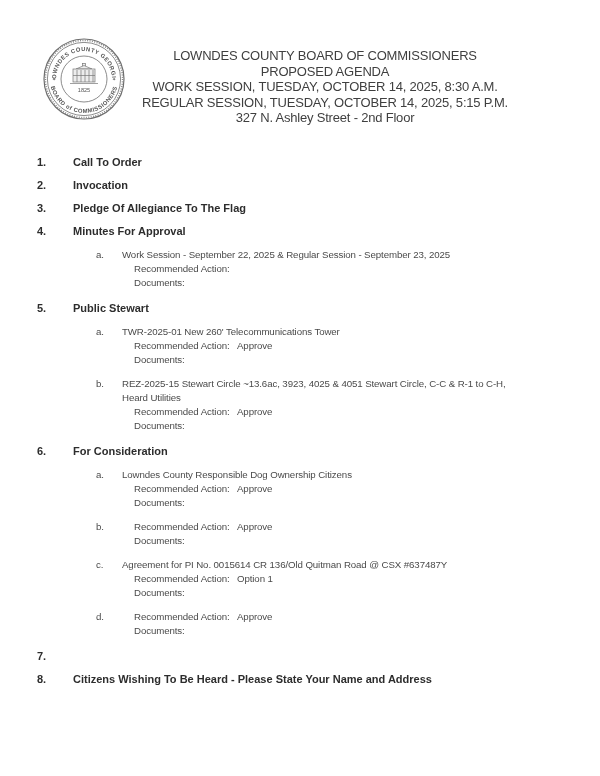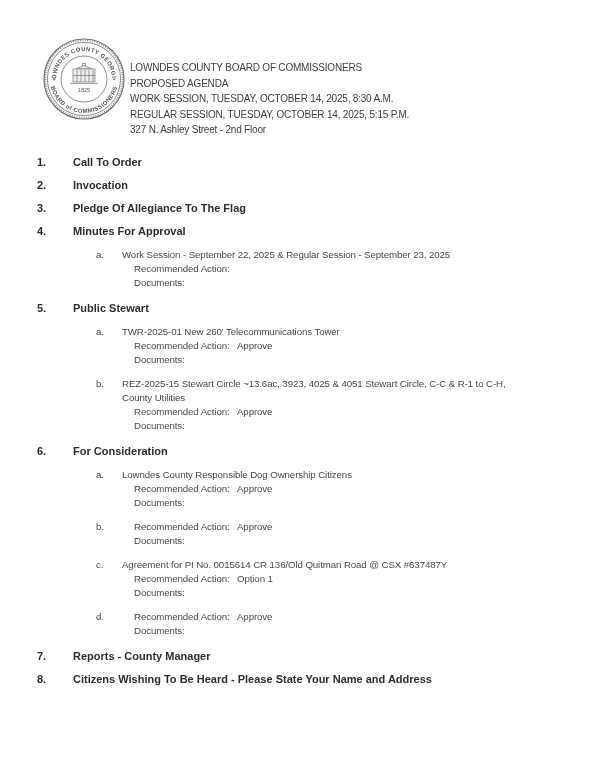--- a/index.html
+++ b/index.html
@@ -3,22 +3,22 @@
 <meta charset="utf-8">
 <style>
   html,body { margin:0; padding:0; background:#ffffff; }
   .page {
     position:relative; width:600px; height:776px; background:#ffffff;
     font-family:"Liberation Sans", sans-serif; color:#4a4a4a; overflow:hidden;
   }
   
   .seal { position:absolute; left:43px; top:38px; width:82px; height:82px; }
   .header-text {
-    position:absolute; left:130px; top:60px; width:390px;
-    text-align:left; font-size:10px; line-height:15.5px;
+    position:absolute; left:130px; top:48px; width:390px;
+    text-align:center; font-size:13px; line-height:15.5px;
     color:#3f3f3f; letter-spacing:-0.2px;
   }
   
   .agenda { position:absolute; left:0; top:155px; width:600px; }
   .num-item {
     display:flex; padding-left:37px; margin-top:9px;
     font-weight:bold; font-size:11px; line-height:14px; color:#2d2d2d;
   }
   .num-item.first { margin-top:0; }
   .num-item.after-sub { margin-top:11px; }
@@ -121,21 +121,21 @@
         <div>TWR-2025-01 New 260' Telecommunications Tower</div>
         <div class="sub-line"><span class="ra-label">Recommended Action:</span><span>Approve</span></div>
         <div class="sub-line">Documents:</div>
       </div>
     </div>
 
     <div class="sub-item">
       <span class="letter">b.</span>
       <div class="sub-body">
         <div>REZ-2025-15 Stewart Circle ~13.6ac, 3923, 4025 &amp; 4051 Stewart Circle, C-C &amp; R-1 to C-H,</div>
-        <div>County Utilities</div>
+        <div>Heard Utilities</div>
         <div class="sub-line"><span class="ra-label">Recommended Action:</span><span>Approve</span></div>
         <div class="sub-line">Documents:</div>
       </div>
     </div>
 
     <div class="num-item after-sub">
       <span class="num">6.</span>
       <span>For Consideration</span>
     </div>
 
@@ -168,21 +168,20 @@
     <div class="sub-item">
       <span class="letter">d.</span>
       <div class="sub-body">
         <div class="sub-line"><span class="ra-label">Recommended Action:</span><span>Approve</span></div>
         <div class="sub-line">Documents:</div>
       </div>
     </div>
 
     <div class="num-item after-sub">
       <span class="num">7.</span>
-      <span>Reports - County Manager</span>
     </div>
 
     <div class="num-item">
       <span class="num">8.</span>
       <span>Citizens Wishing To Be Heard - Please State Your Name and Address</span>
     </div>
 
   </div>
 </div>
 

